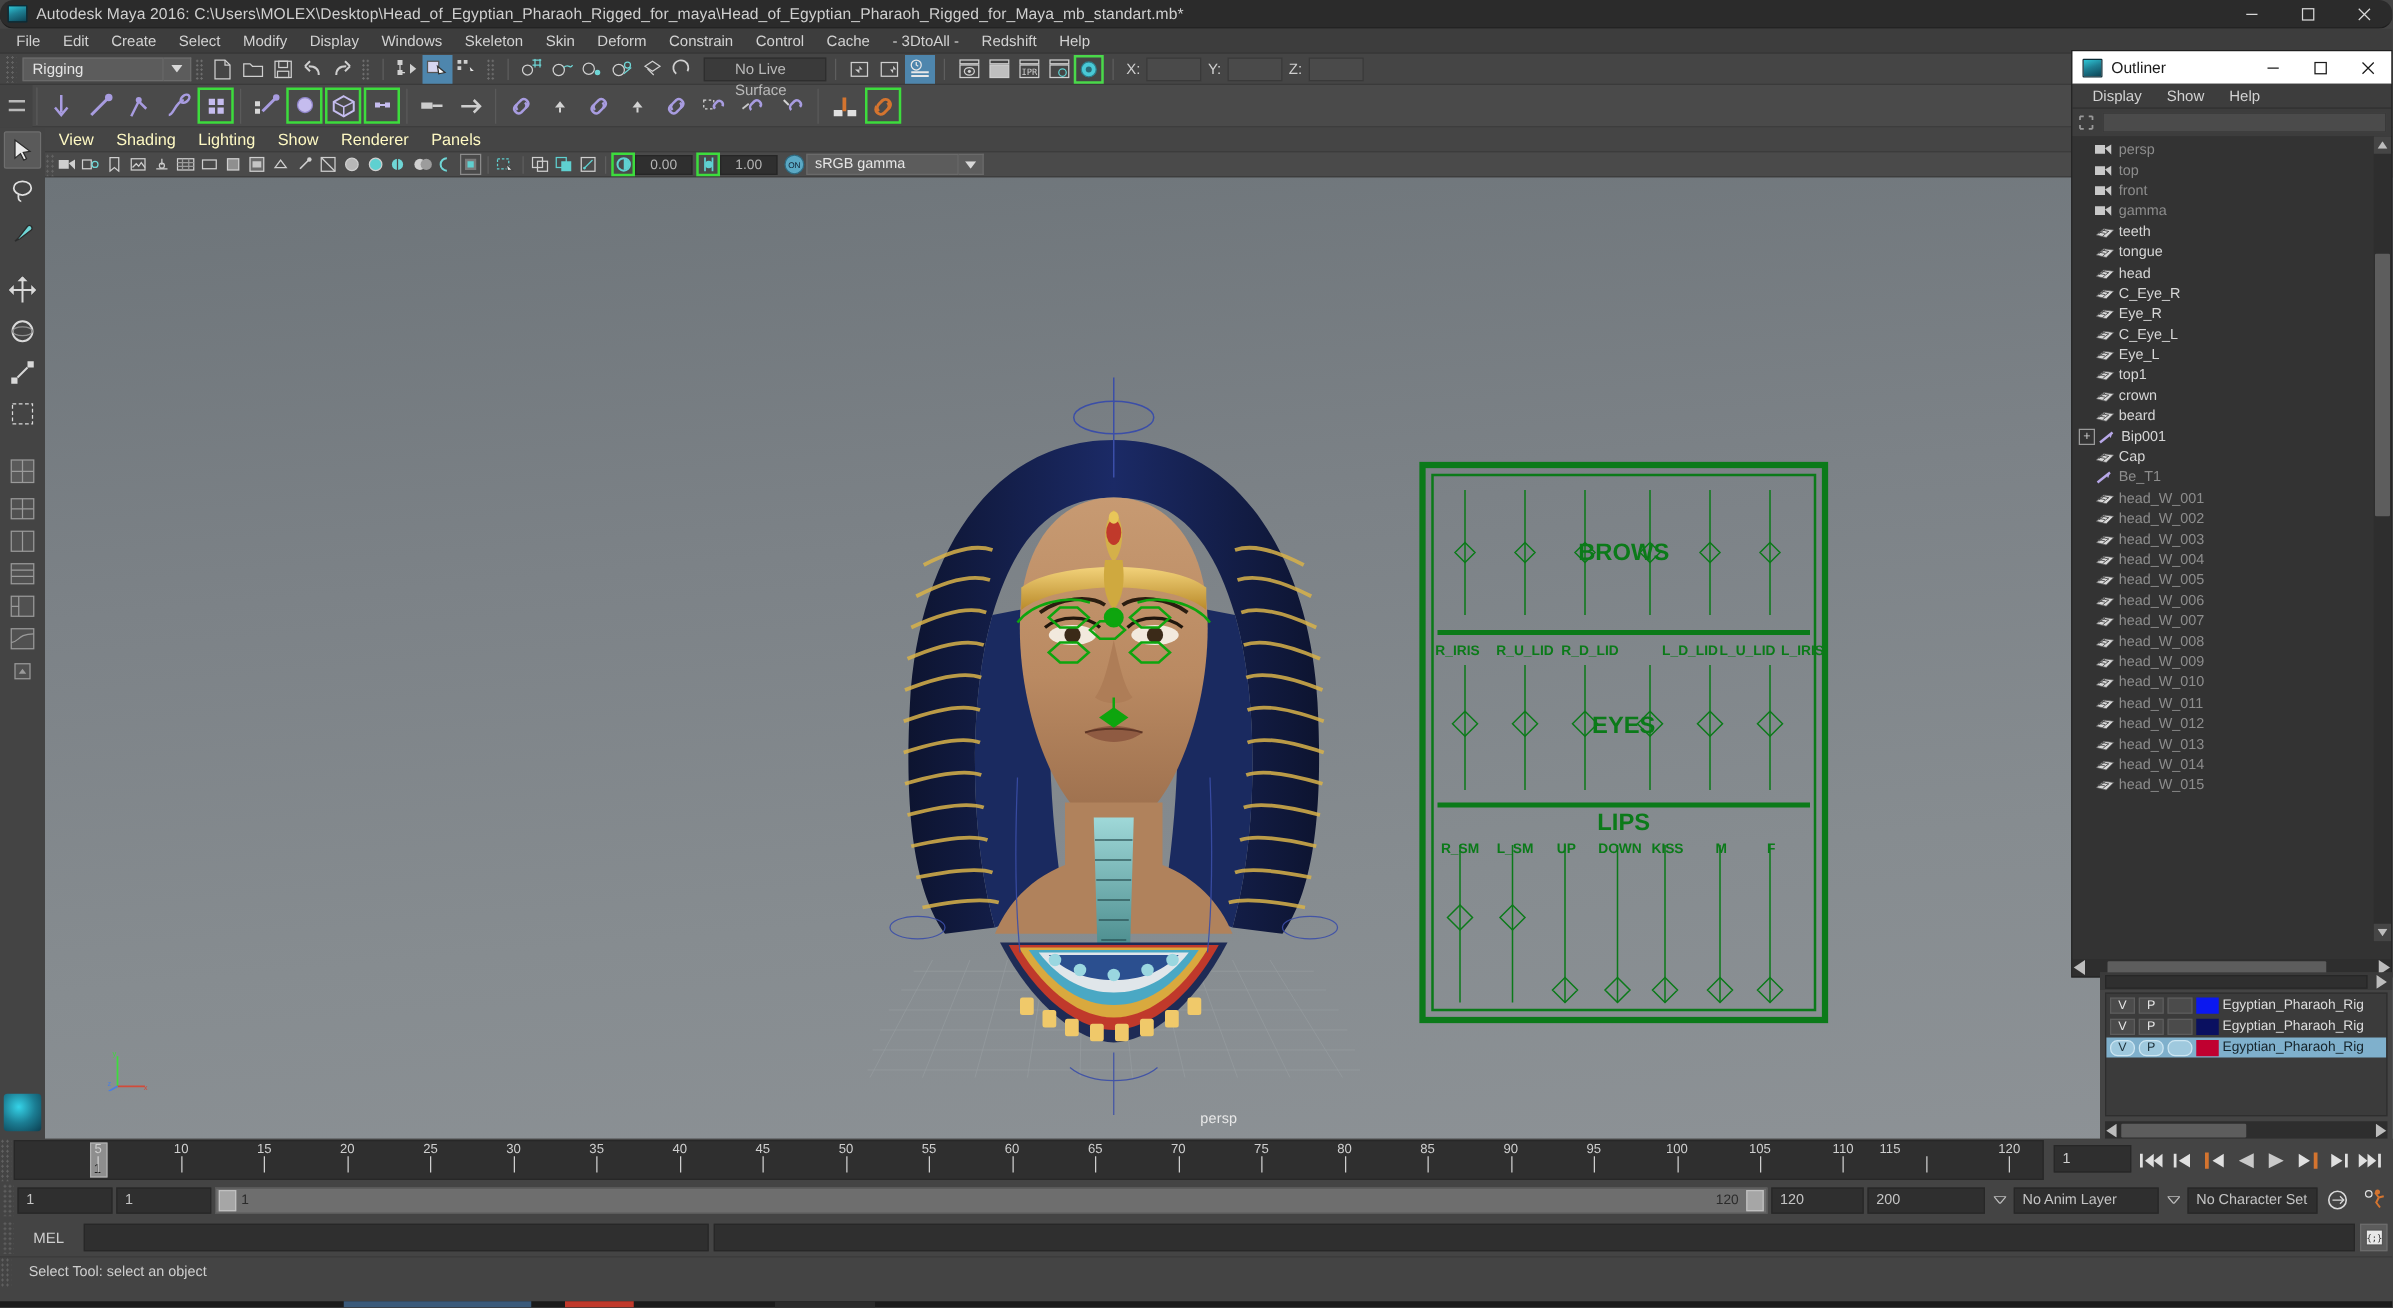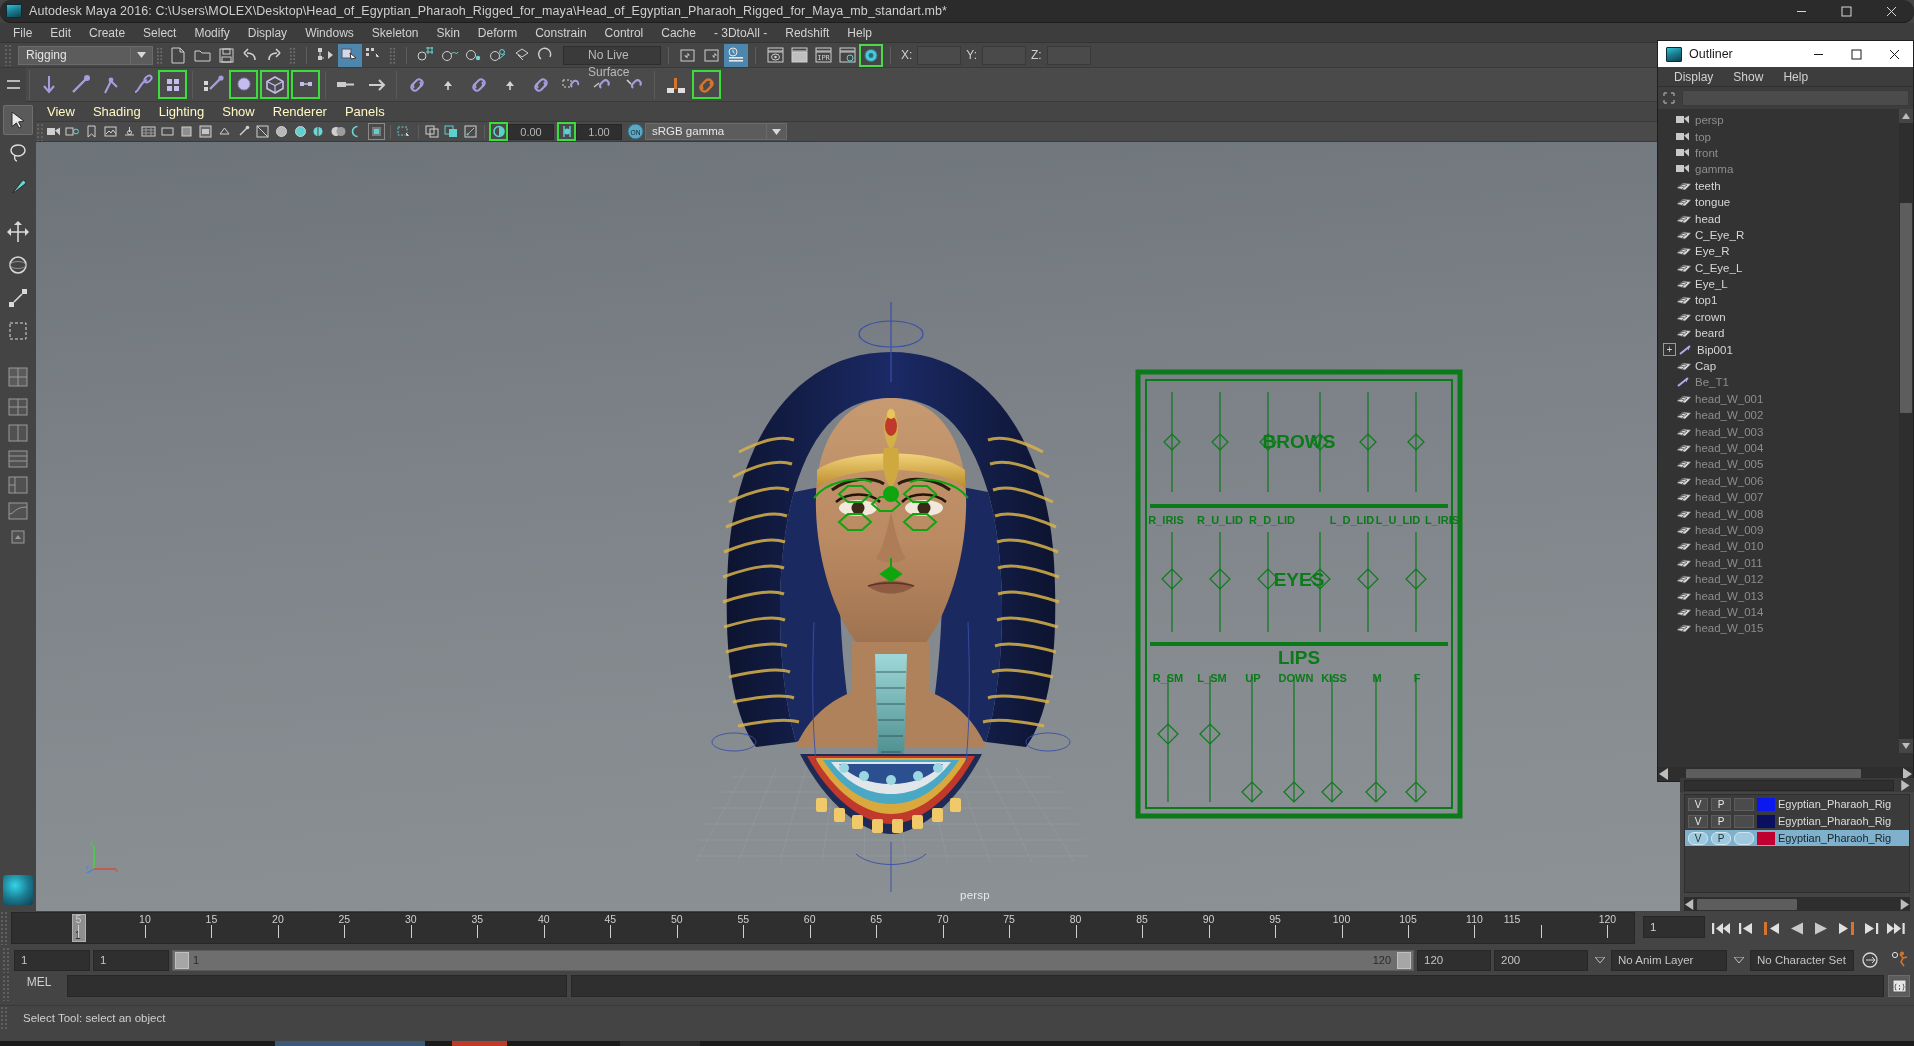--- a/index.html
+++ b/index.html
@@ -191,21 +191,21 @@
   .rfield { height:21px; background:#2f2f2f; border:1px solid #272727; color:#c4c4c4;
       font-size:11.5px; line-height:19px; padding-left:6px; flex:0 0 auto; }
   .rangebar { flex:1 1 auto; height:21px; background:#6e6e6e; border:1px solid #5a5a5a;
       position:relative; display:flex; align-items:center; }
   .range-h { width:14px; height:17px; background:#a6a6a6; border:1px solid #c0c0c0; margin-left:2px;}
   .range-h2 { position:absolute; right:2px; width:14px; height:17px; background:#a6a6a6; border:1px solid #c0c0c0;}
   .rangebar .lbl-l { font-size:11px; color:#2b2b2b; margin-left:4px; }
   .rangebar .lbl-r { position:absolute; right:22px; font-size:11px; color:#2b2b2b; }
   .ddarrow { width:17px; height:21px; display:flex; align-items:center; justify-content:center; flex:0 0 auto;}
 
-  .melrow { height:30px; display:flex; gap:4px; padding-left:2px; }
+  .melrow { height:30px; display:flex; align-items:center; gap:4px; padding-left:2px; }
   .mel-lbl { width:48px; text-align:center; font-size:12px; color:#cfcfcf; flex:0 0 auto; }
   .mel-input { height:22px; background:#2f2f2f; border:1px solid #272727; flex:0 0 auto; }
   .mel-out { height:22px; background:#2f2f2f; border:1px solid #272727; flex:1 1 auto; }
   .mel-btn { width:22px; height:22px; background:#5c5c5c; border:1px solid #6b6b6b;
       display:flex; align-items:center; justify-content:center; flex:0 0 auto; margin-right:4px;}
 
   .statusrow { height:24px; display:flex; align-items:center; border-top:1px solid #3a3a3a; }
   .statusrow .dots { height:24px; }
   .status-text { font-size:11.5px; color:#cfcfcf; padding-left:14px; }
 

